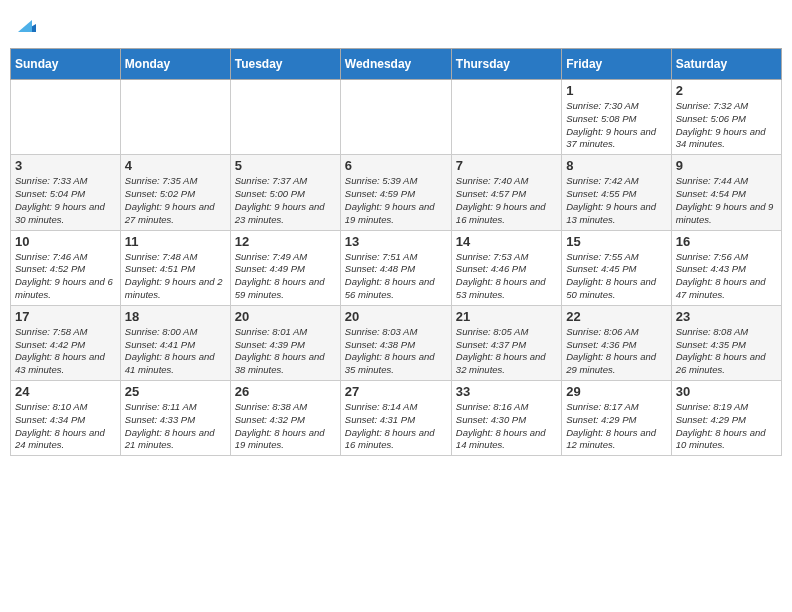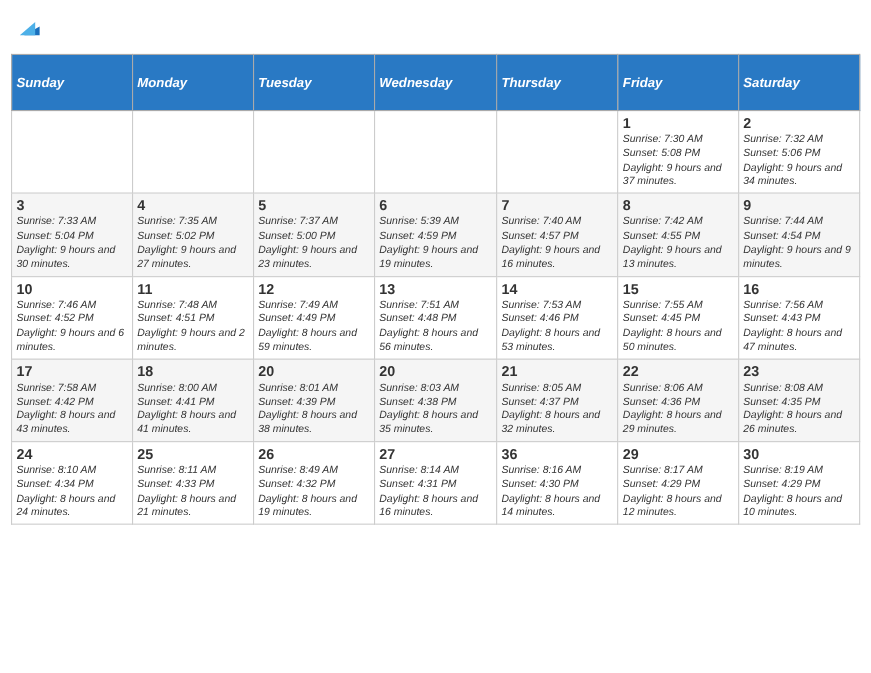--- a/index.html
+++ b/index.html
@@ -54,24 +54,23 @@
     }
     .calendar {
       width: 100%;
       border-collapse: collapse;
     }
     .calendar th {
       background-color: #2979c4;
       color: #fff;
       font-size: 12px;
       font-weight: bold;
-      padding: 18px 4px;
+      padding: 8px 4px;
       text-align: left;
       border: 1px solid #aaa;
-      font-style: italic;
     }
     .calendar td {
       vertical-align: top;
       border: 1px solid #ccc;
       padding: 3px 4px;
       width: 113px;
       min-height: 80px;
       font-size: 10px;
       color: #333;
       background: #fff;
@@ -291,32 +290,32 @@
 Daylight: 8 hours and 24 minutes.</div>
         </td>
         <td>
           <span class="day-number">25</span>
           <div class="day-info">Sunrise: 8:11 AM
 Sunset: 4:33 PM
 Daylight: 8 hours and 21 minutes.</div>
         </td>
         <td>
           <span class="day-number">26</span>
-          <div class="day-info">Sunrise: 8:49 AM
+          <div class="day-info">Sunrise: 8:38 AM
 Sunset: 4:32 PM
 Daylight: 8 hours and 19 minutes.</div>
         </td>
         <td>
           <span class="day-number">27</span>
           <div class="day-info">Sunrise: 8:14 AM
 Sunset: 4:31 PM
 Daylight: 8 hours and 16 minutes.</div>
         </td>
         <td>
-          <span class="day-number">36</span>
+          <span class="day-number">33</span>
           <div class="day-info">Sunrise: 8:16 AM
 Sunset: 4:30 PM
 Daylight: 8 hours and 14 minutes.</div>
         </td>
         <td>
           <span class="day-number">29</span>
           <div class="day-info">Sunrise: 8:17 AM
 Sunset: 4:29 PM
 Daylight: 8 hours and 12 minutes.</div>
         </td>

